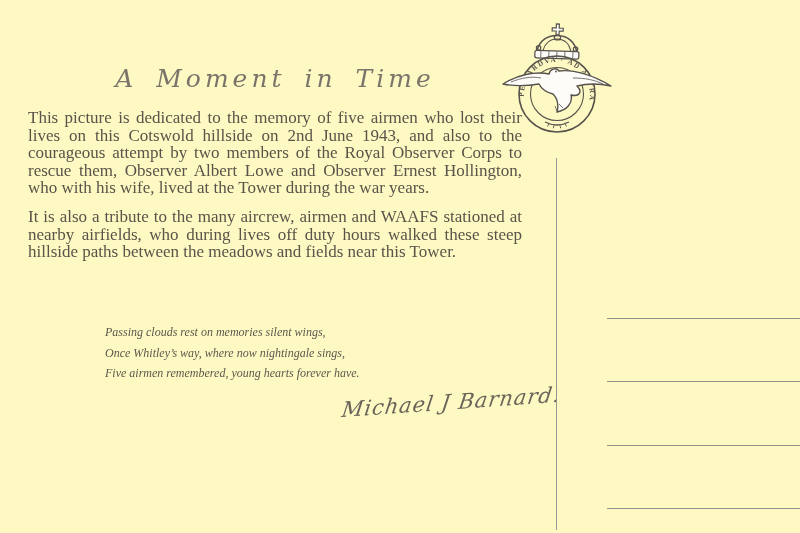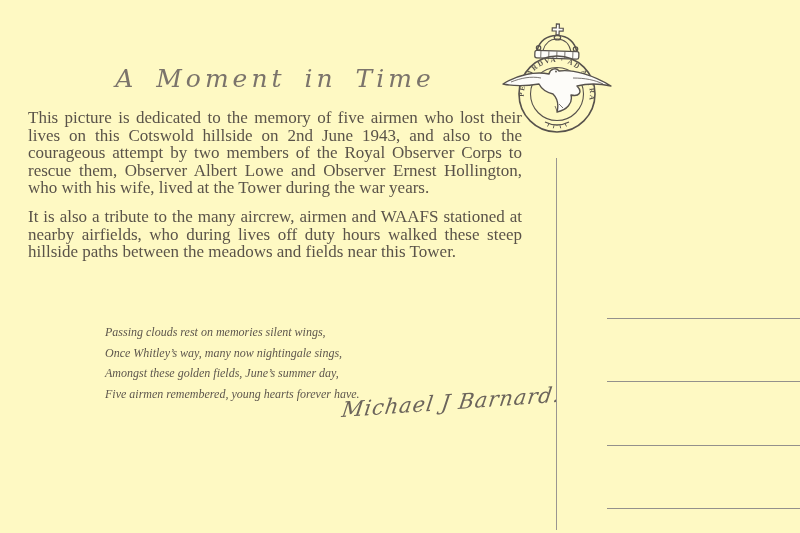--- a/index.html
+++ b/index.html
@@ -100,22 +100,21 @@
 
   <div class="title">A Moment in Time</div>
 
   <div class="paragraphs">
     <p>This picture is dedicated to the memory of five airmen who lost their lives on this Cotswold hillside on 2nd June 1943, and also to the courageous attempt by two members of the Royal Observer Corps to rescue them, Observer Albert Lowe and Observer Ernest Hollington, who with his wife, lived at the Tower during the war years.</p>
     <p>It is also a tribute to the many aircrew, airmen and WAAFS stationed at nearby airfields, who during lives off duty hours walked these steep hillside paths between the meadows and fields near this Tower.</p>
   </div>
 
   <div class="poem">
     <div>Passing clouds rest on memories silent wings,</div>
-    <div>Once Whitley’s way, many now nightingale sings,</div>
-    <div>Amongst these golden fields, June’s summer day,</div>
+    <div>Once Whitley’s way, where now nightingale sings,</div>
     <div>Five airmen remembered, young hearts forever have.</div>
   </div>
 
   <div class="signature">Michael J Barnard.</div>
 
   <svg class="badge" viewBox="0 0 112 114">
 
     <g transform="rotate(2 56 30)">
       <path class="paperfill" stroke-width="1.2" d="M54.5 4 h3 v4 h4 v3 h-4 v4 h-3 v-4 h-4 v-3 h4 z"></path>
       <ellipse class="stroke" stroke-width="1.2" cx="56" cy="17.5" rx="3.2" ry="2.4"></ellipse>

